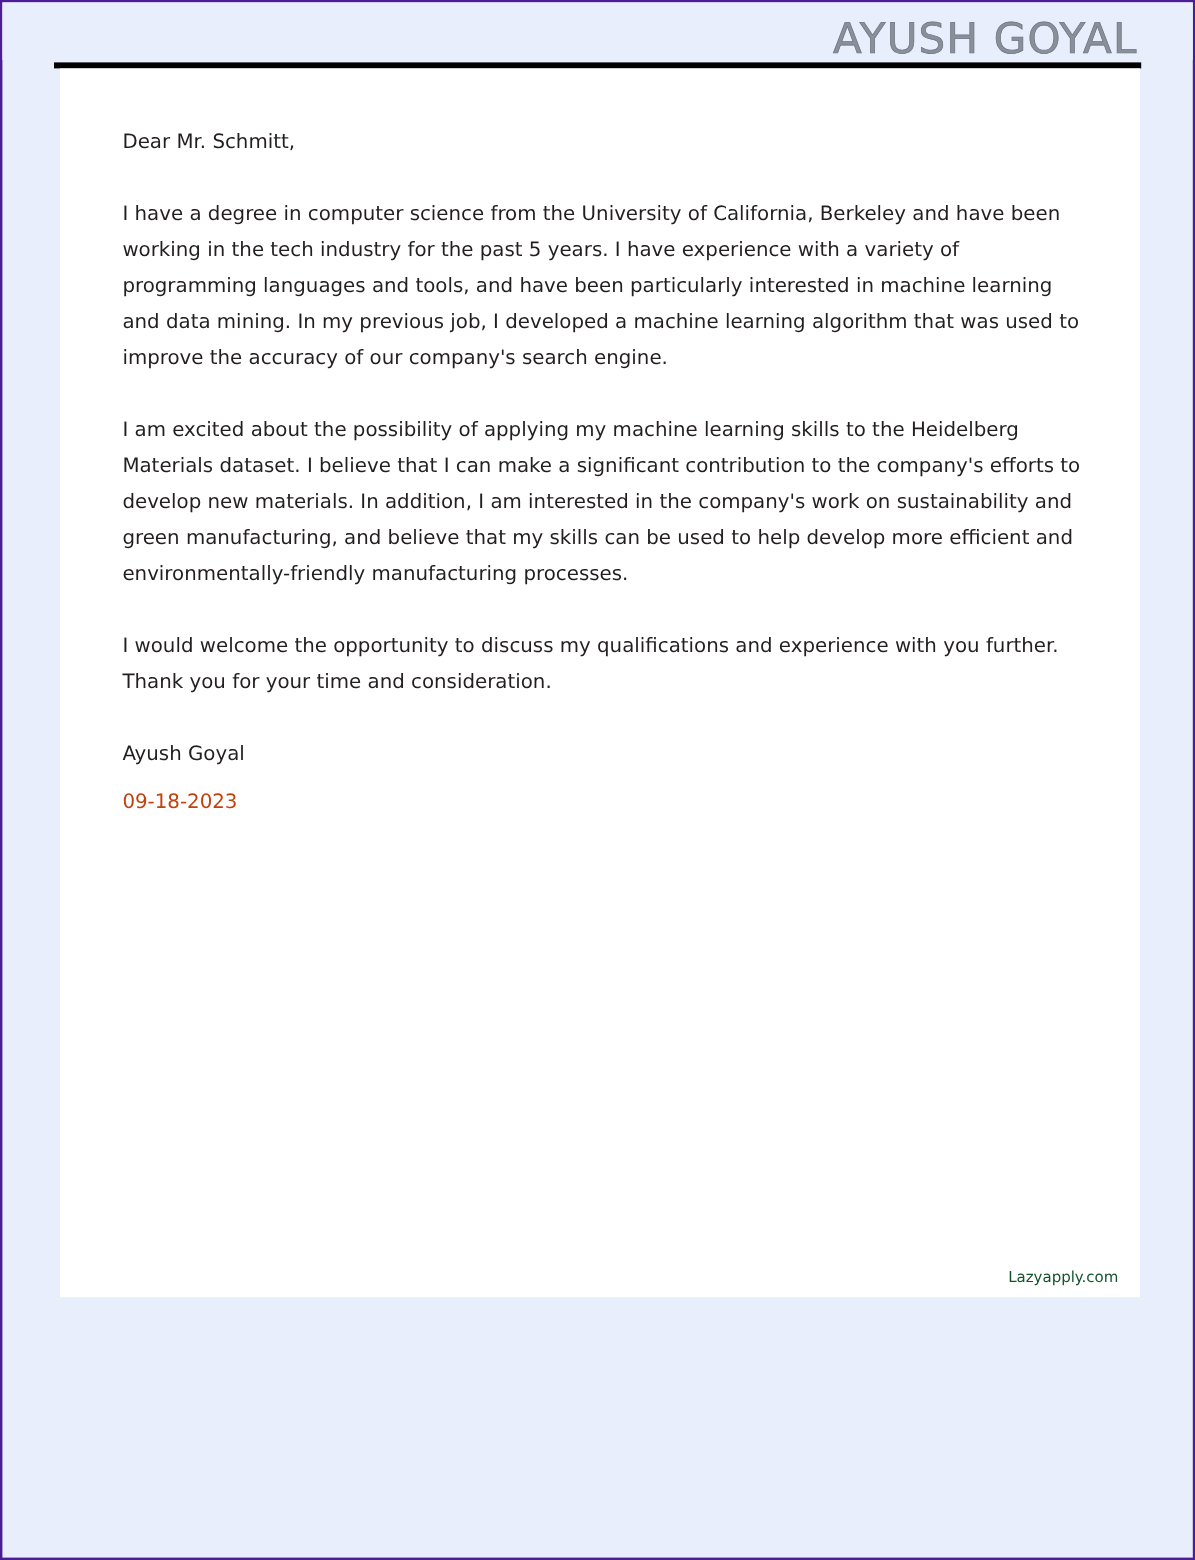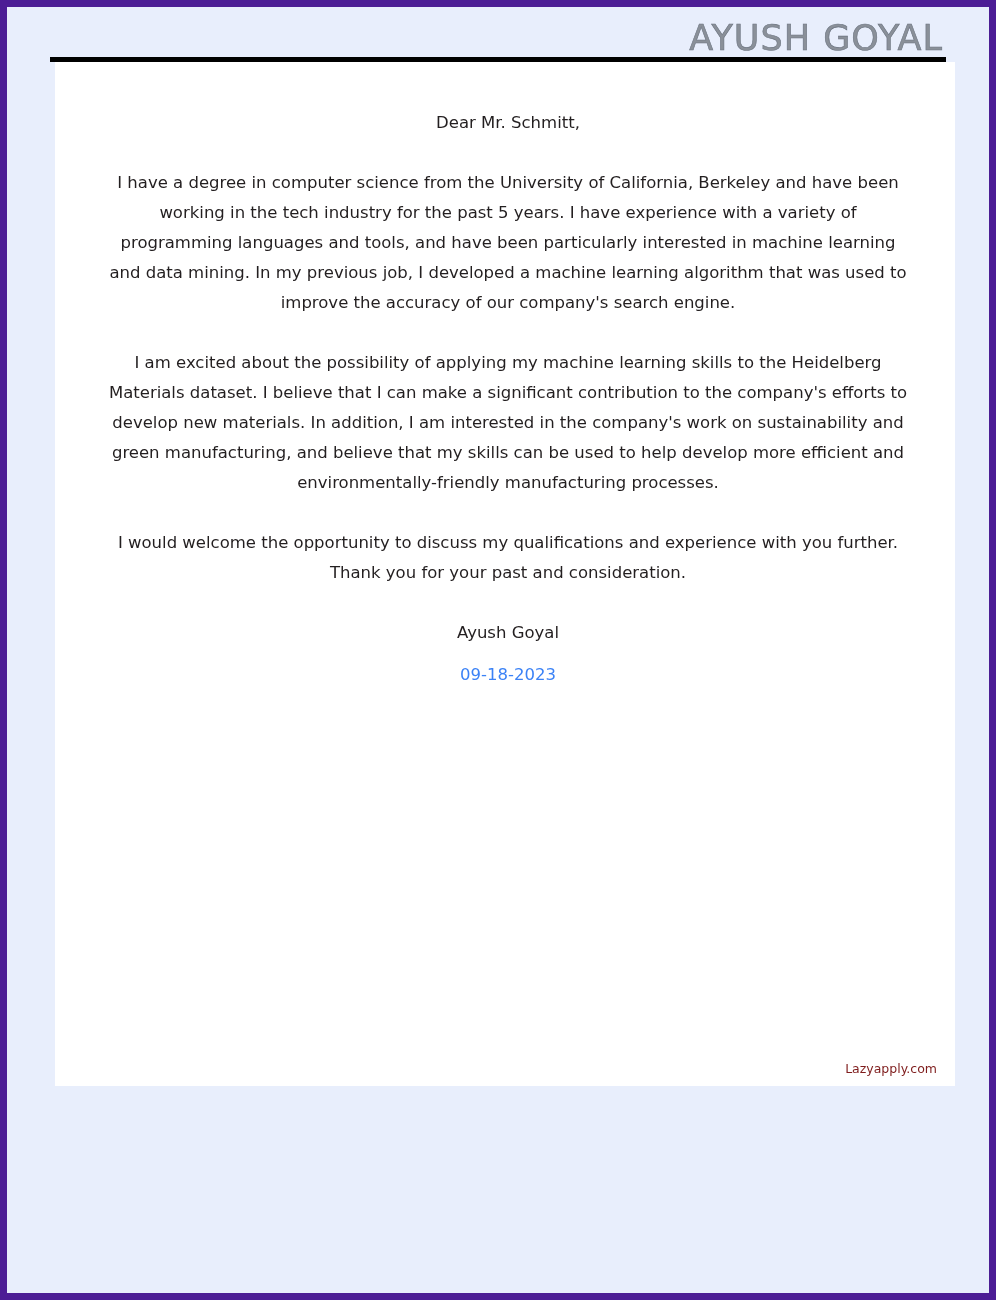--- a/index.html
+++ b/index.html
@@ -12,21 +12,21 @@
     background: #e8eefc;
     font-family: "DejaVu Sans", sans-serif;
     overflow: hidden;
   }
   .page {
     position: relative;
     width: 996px;
     height: 1300px;
     background: #e8eefc;
     box-sizing: border-box;
-    border: 7px solid #4c1d95;
+    border: 2px solid #4c1d95;
   }
   .header {
     position: absolute;
     top: 0;
     left: 0;
     right: 0;
     height: 48px;
     background: #e8eefc;
   }
   .header-name {
@@ -50,47 +50,46 @@
     background: #000000;
   }
   .letter {
     position: absolute;
     left: 48px;
     top: 55px;
     width: 900px;
     height: 1024px;
     background: #ffffff;
     box-sizing: border-box;
-    text-align: center;
   }
   .letter-body {
     position: absolute;
     left: 52px;
     top: 46px;
     right: 46px;
     font-size: 16.5px;
     line-height: 30px;
     color: #231f20;
   }
   .para {
     margin: 0 0 30px 0;
   }
   .date-line {
-    margin: 12px;
-    color: #3b82f6;
+    margin: 0;
+    color: #c2410c;
   }
   .sign-name {
     margin: 0 0 10px 0;
   }
   .footer-brand {
     position: absolute;
     right: 18px;
     bottom: 10px;
     font-size: 12.5px;
-    color: #7f1d1d;
+    color: #14532d;
   }
 </style>
 </head>
 <body>
 
 <div class="page">
 
   <div class="header">
     <div class="header-name">AYUSH GOYAL</div>
   </div>
@@ -99,21 +98,21 @@
   <div class="letter">
     <div class="letter-body">
 
       <p class="para">Dear Mr. Schmitt,</p>
 
 
       <p class="para">I have a degree in computer science from the University of California, Berkeley and have been working in the tech industry for the past 5 years. I have experience with a variety of programming languages and tools, and have been particularly interested in machine learning and data mining. In my previous job, I developed a machine learning algorithm that was used to improve the accuracy of our company's search engine.</p>
 
       <p class="para">I am excited about the possibility of applying my machine learning skills to the Heidelberg Materials dataset. I believe that I can make a significant contribution to the company's efforts to develop new materials. In addition, I am interested in the company's work on sustainability and green manufacturing, and believe that my skills can be used to help develop more efficient and environmentally-friendly manufacturing processes.</p>
 
-      <p class="para">I would welcome the opportunity to discuss my qualifications and experience with you further. Thank you for your past and consideration.</p>
+      <p class="para">I would welcome the opportunity to discuss my qualifications and experience with you further. Thank you for your time and consideration.</p>
 
 
       <p class="sign-name">Ayush Goyal</p>
 
       <p class="date-line">09-18-2023</p>
 
     </div>
 
     <div class="footer-brand">Lazyapply.com</div>
   </div>

